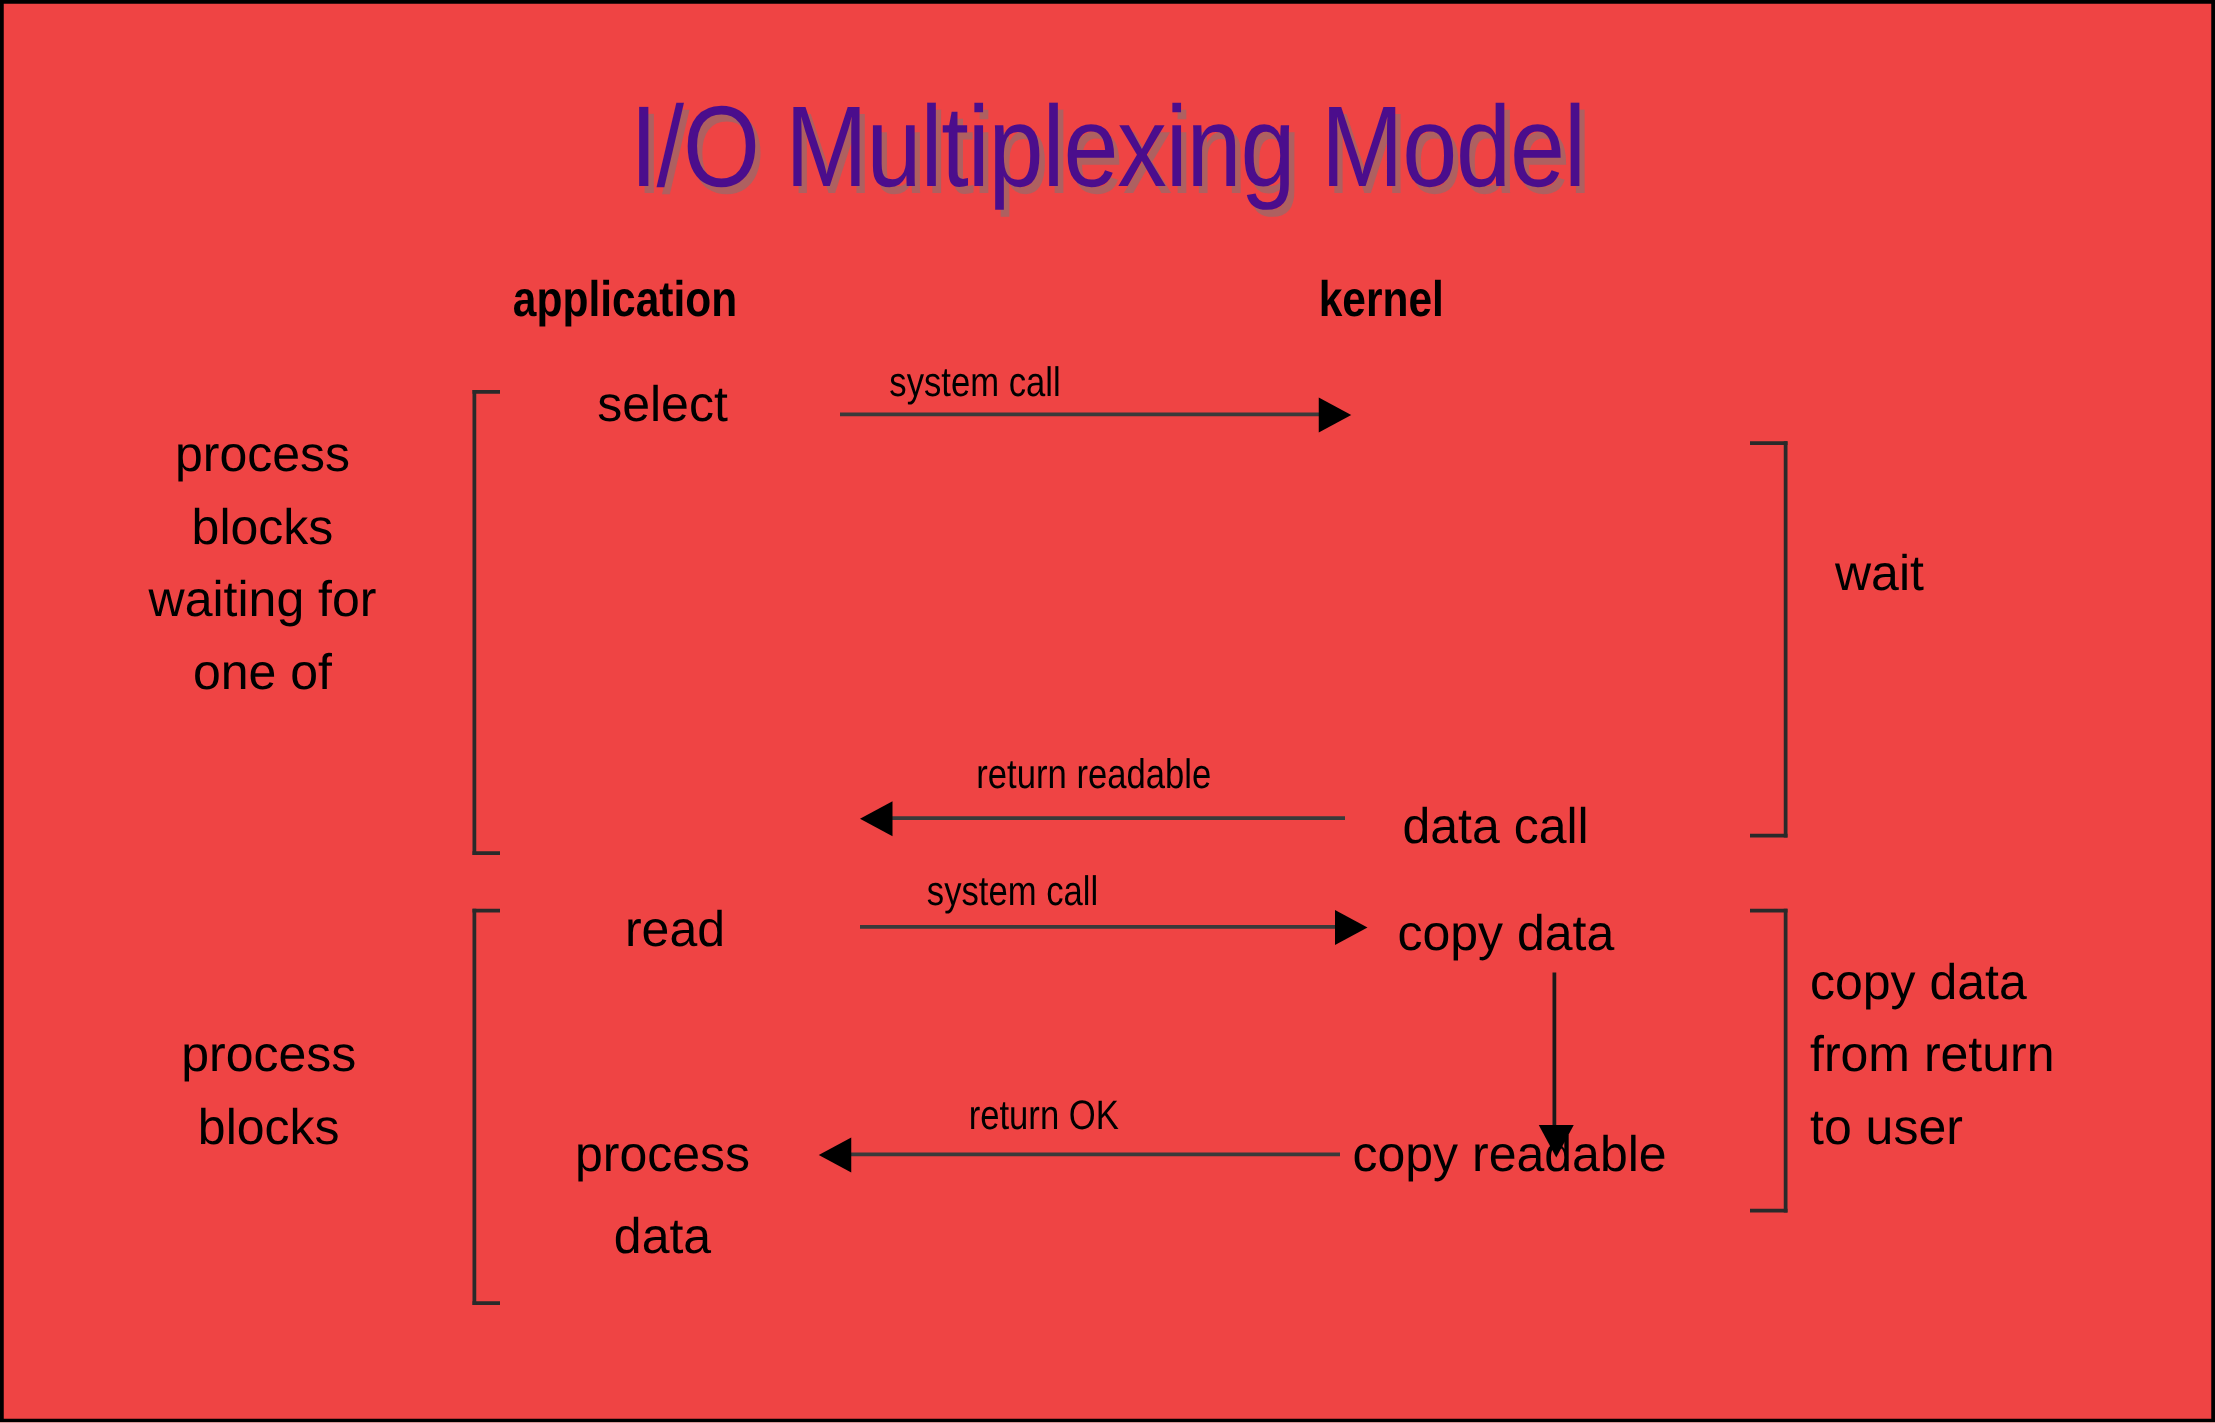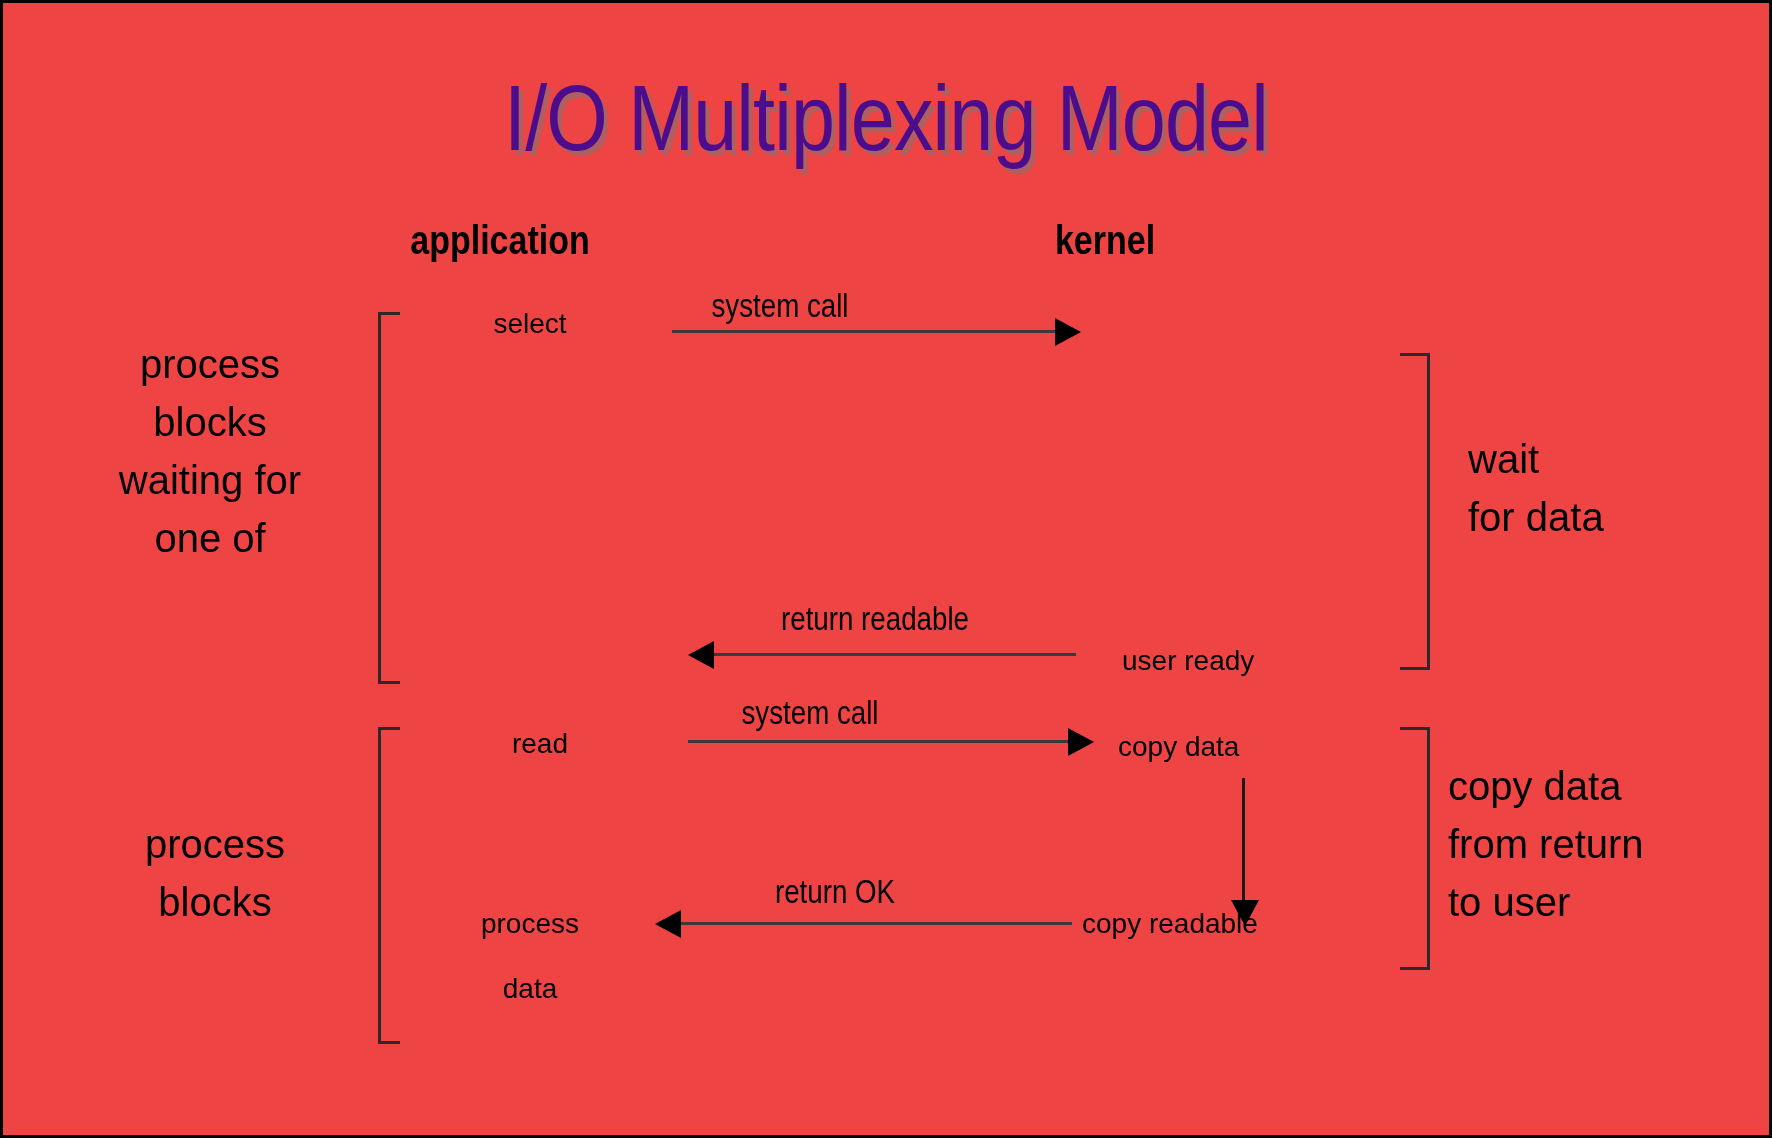--- a/index.html
+++ b/index.html
@@ -55,21 +55,21 @@
     color: #000000;
     white-space: nowrap;
     transform: scaleX(0.85);
     transform-origin: 50% 50%;
     text-align: center;
   }
 
   
   .lbl {
     font-family: "Liberation Sans", sans-serif;
-    font-size: 28px;
+    font-size: 40px;
     line-height: 58px;
     color: #000000;
     white-space: nowrap;
   }
   .lbl-center { text-align: center; }
 
   
   .side {
     font-family: "Liberation Sans", sans-serif;
     font-size: 40px;
@@ -154,21 +154,20 @@
     <div>process</div>
     <div>blocks</div>
   </div>
 
   <div class="abs bracket bracket-left" style="left:378px; top:727px; width:22px; height:317px;"></div>
 
   <div class="abs bracket bracket-right" style="left:1400px; top:353px; width:30px; height:317px;"></div>
 
   <div class="abs side side-right" style="left:1468px; top:430px; width:270px;">
     <div>wait</div>
-    <div>for data</div>
   </div>
 
   <div class="abs bracket bracket-right" style="left:1400px; top:727px; width:30px; height:243px;"></div>
 
   <div class="abs side side-right" style="left:1448px; top:757px; width:310px;">
     <div>copy data</div>
     <div>from return</div>
     <div>to user</div>
   </div>
 
@@ -178,21 +177,21 @@
 
   <div class="abs h-line" style="left:672px; top:330px; width:388px;"></div>
   <div class="abs arrow-head-right" style="left:1055px; top:318px;"></div>
 
 
   <div class="abs arrow-lbl" style="left:680px; top:600px; width:390px;">return readable</div>
 
   <div class="abs h-line" style="left:712px; top:653px; width:364px;"></div>
   <div class="abs arrow-head-left" style="left:688px; top:641px;"></div>
 
-  <div class="abs lbl" style="left:1122px; top:632px;">user ready</div>
+  <div class="abs lbl" style="left:1122px; top:632px;">data call</div>
 
   <div class="abs lbl lbl-center" style="left:440px; top:715px; width:200px;">read</div>
 
   <div class="abs arrow-lbl" style="left:660px; top:694px; width:300px;">system call</div>
 
   <div class="abs h-line" style="left:688px; top:740px; width:388px;"></div>
   <div class="abs arrow-head-right" style="left:1068px; top:728px;"></div>
 
   <div class="abs lbl" style="left:1118px; top:718px;">copy data</div>
 

